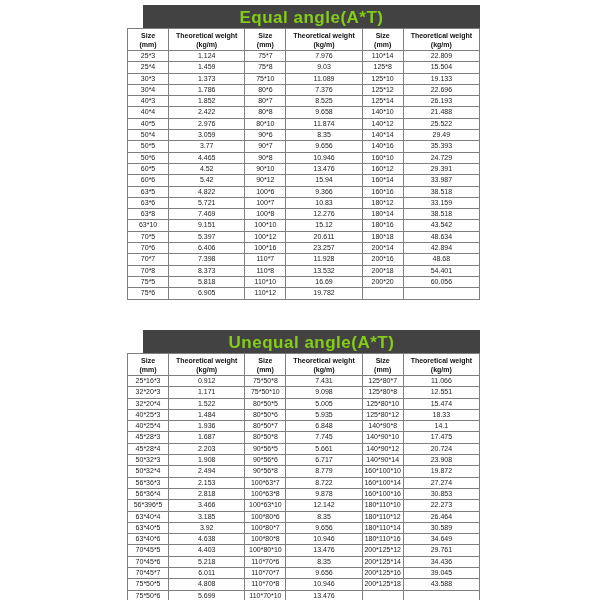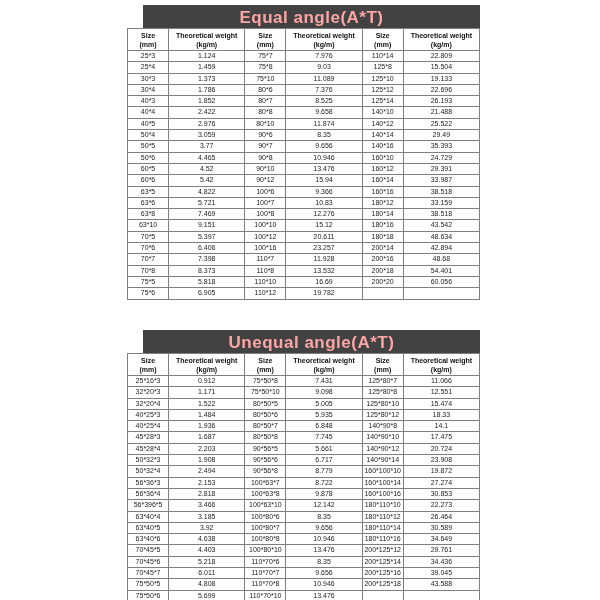--- a/index.html
+++ b/index.html
@@ -20,21 +20,21 @@
   .tbl-wrap {
     position: absolute;
     left: 127px;
     width: 353px;
   }
   .tbl-wrap.top    { top: 5px; }
   .tbl-wrap.bottom { top: 330px; }
 
   .tbl-title {
     background: #424242;
-    color: #fca5a5;
+    color: #84cc16;
     font-weight: bold;
     font-size: 17px;
     text-align: center;
     line-height: 23px;
     height: 23px;
     letter-spacing: 0.5px;
     border: 1px solid #424242;
     border-bottom: none;
     box-sizing: border-box;
     margin-left: 16px;

